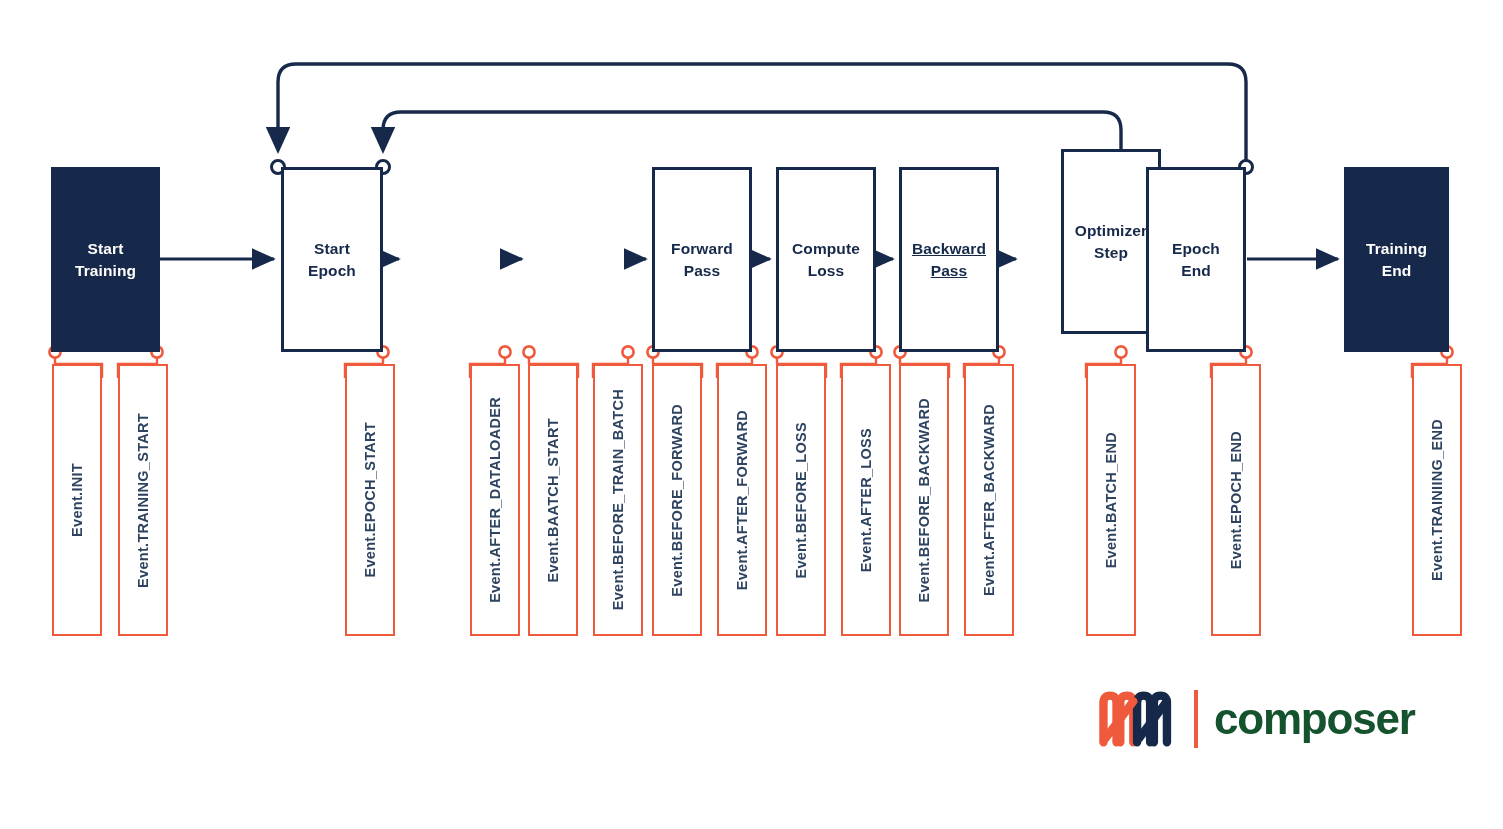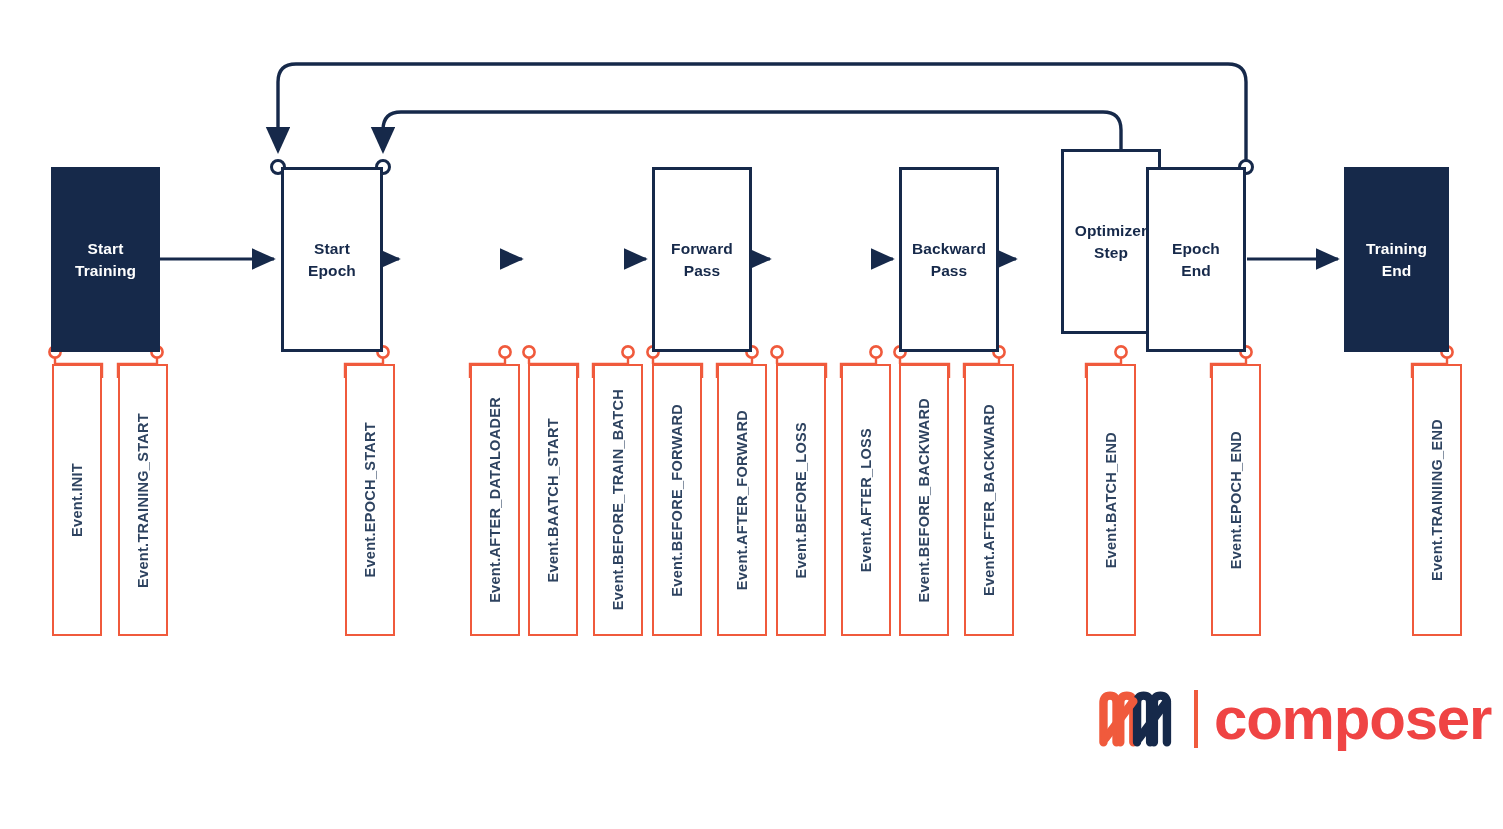--- a/index.html
+++ b/index.html
@@ -81,23 +81,23 @@
   }
   #logo .mark { width: 84px; height: 62px; flex: 0 0 auto; }
   #logo .divider {
     width: 4px;
     height: 58px;
     background: #F05A3C;
     margin: 0 16px 0 14px;
     flex: 0 0 auto;
   }
   #logo .wordmark {
-    font-size: 60px;
+    font-size: 44px;
     font-weight: bold;
-    color: #ef4444;
+    color: #14532d;
     letter-spacing: -1.2px;
     line-height: 1;
   }
 </style>
 </head>
 <body>
 
 <div id="canvas">
 
   <svg id="diagram-svg" viewBox="0 0 1503 829" xmlns="http://www.w3.org/2000/svg">
@@ -176,22 +176,26 @@
 Training</span>
   </div>
   <div class="stage open" style="left:281px; top:167px; width:102px; height:185px;">
     <span style="white-space:pre-line;">Start
 Epoch</span>
   </div>
   <div class="stage open" style="left:652px; top:167px; width:100px; height:185px;">
     <span style="white-space:pre-line;">Forward
 Pass</span>
   </div>
+  <div class="stage open" style="left:776px; top:167px; width:100px; height:185px;">
+    <span style="white-space:pre-line;">Compute
+Loss</span>
+  </div>
   <div class="stage open" style="left:899px; top:167px; width:100px; height:185px;">
-    <span style="white-space:pre-line;">Backward
+    <span style="white-space:pre-line;text-decoration:underline;">Backward
 Pass</span>
   </div>
   <div class="stage open" style="left:1022px; top:149px; width:100px; height:185px;margin-left:39px;">
     <span style="white-space:pre-line;">Optimizer
 Step</span>
   </div>
   <div class="stage open" style="left:1146px; top:167px; width:100px; height:185px;">
     <span style="white-space:pre-line;">Epoch
 End</span>
   </div>

